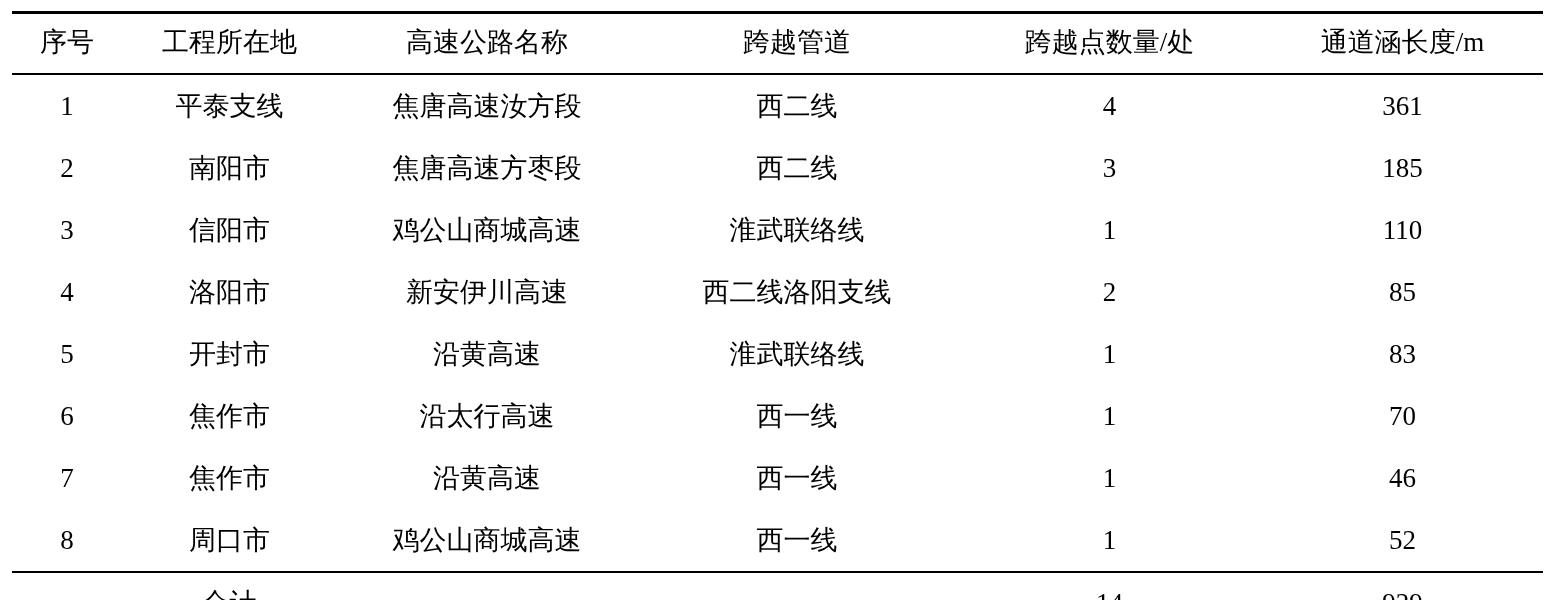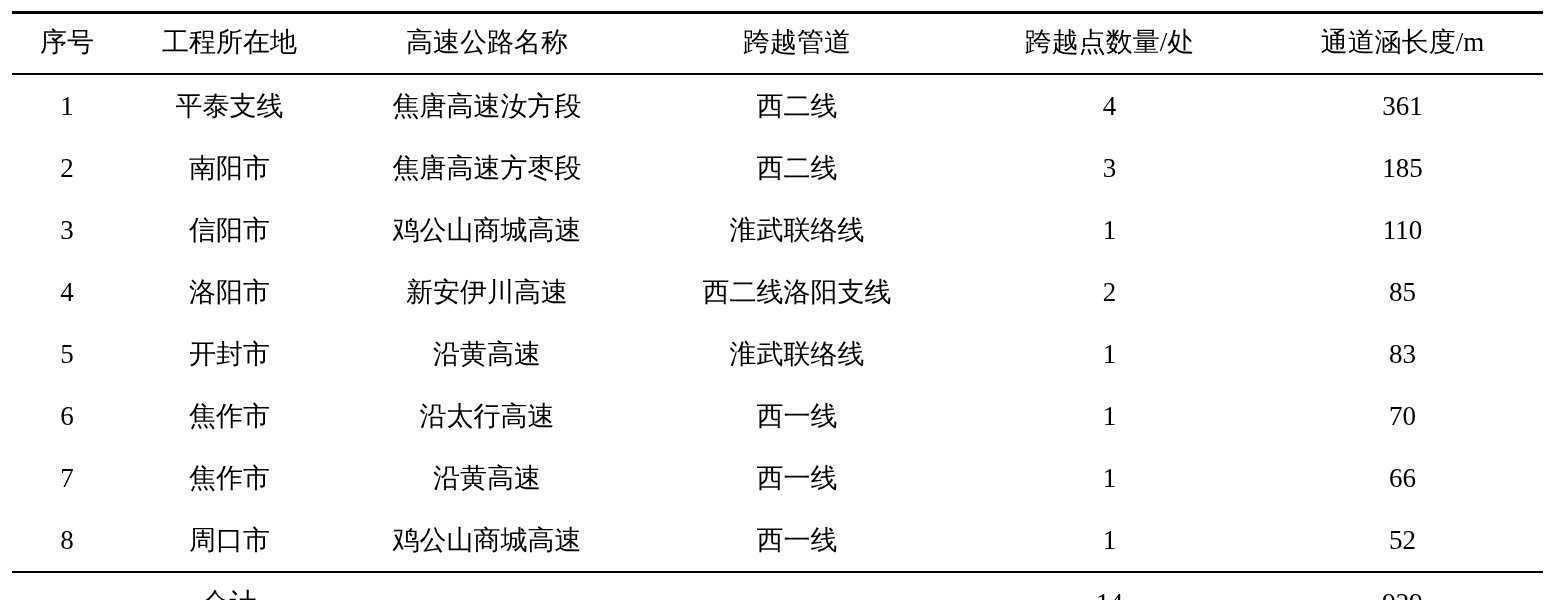--- a/index.html
+++ b/index.html
@@ -137,21 +137,21 @@
         <td class="cell-pipe">西一线</td>
         <td class="cell-count">1</td>
         <td class="cell-len">70</td>
       </tr>
       <tr>
         <td class="cell-idx">7</td>
         <td class="cell-loc">焦作市</td>
         <td class="cell-name">沿黄高速</td>
         <td class="cell-pipe">西一线</td>
         <td class="cell-count">1</td>
-        <td class="cell-len">66</td>
+        <td class="cell-len">46</td>
       </tr>
       <tr class="last-data-row">
         <td class="cell-idx">8</td>
         <td class="cell-loc">周口市</td>
         <td class="cell-name">鸡公山商城高速</td>
         <td class="cell-pipe">西一线</td>
         <td class="cell-count">1</td>
         <td class="cell-len">52</td>
       </tr>
       <tr class="total-row">

